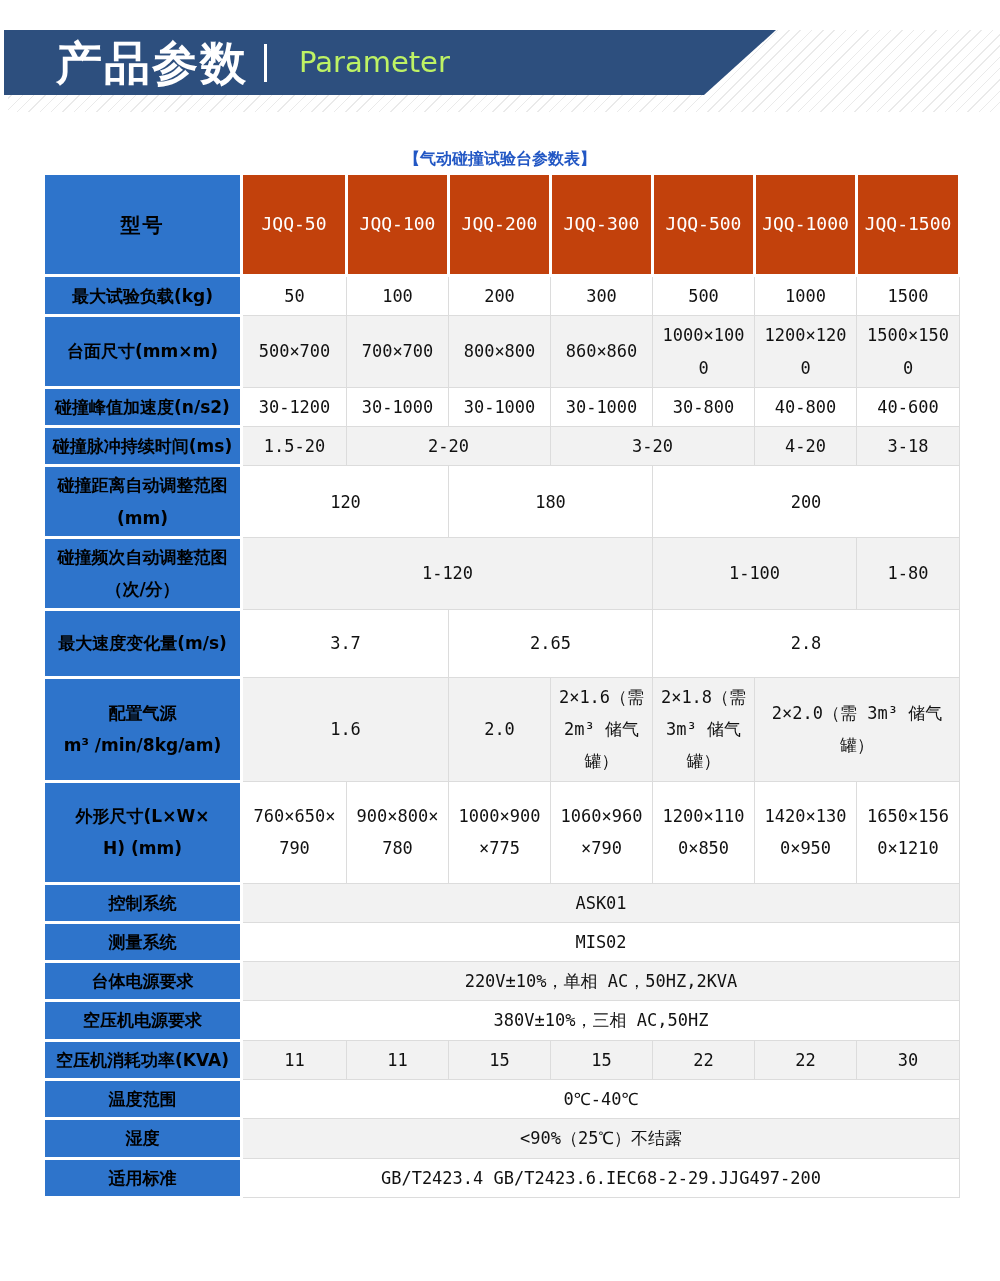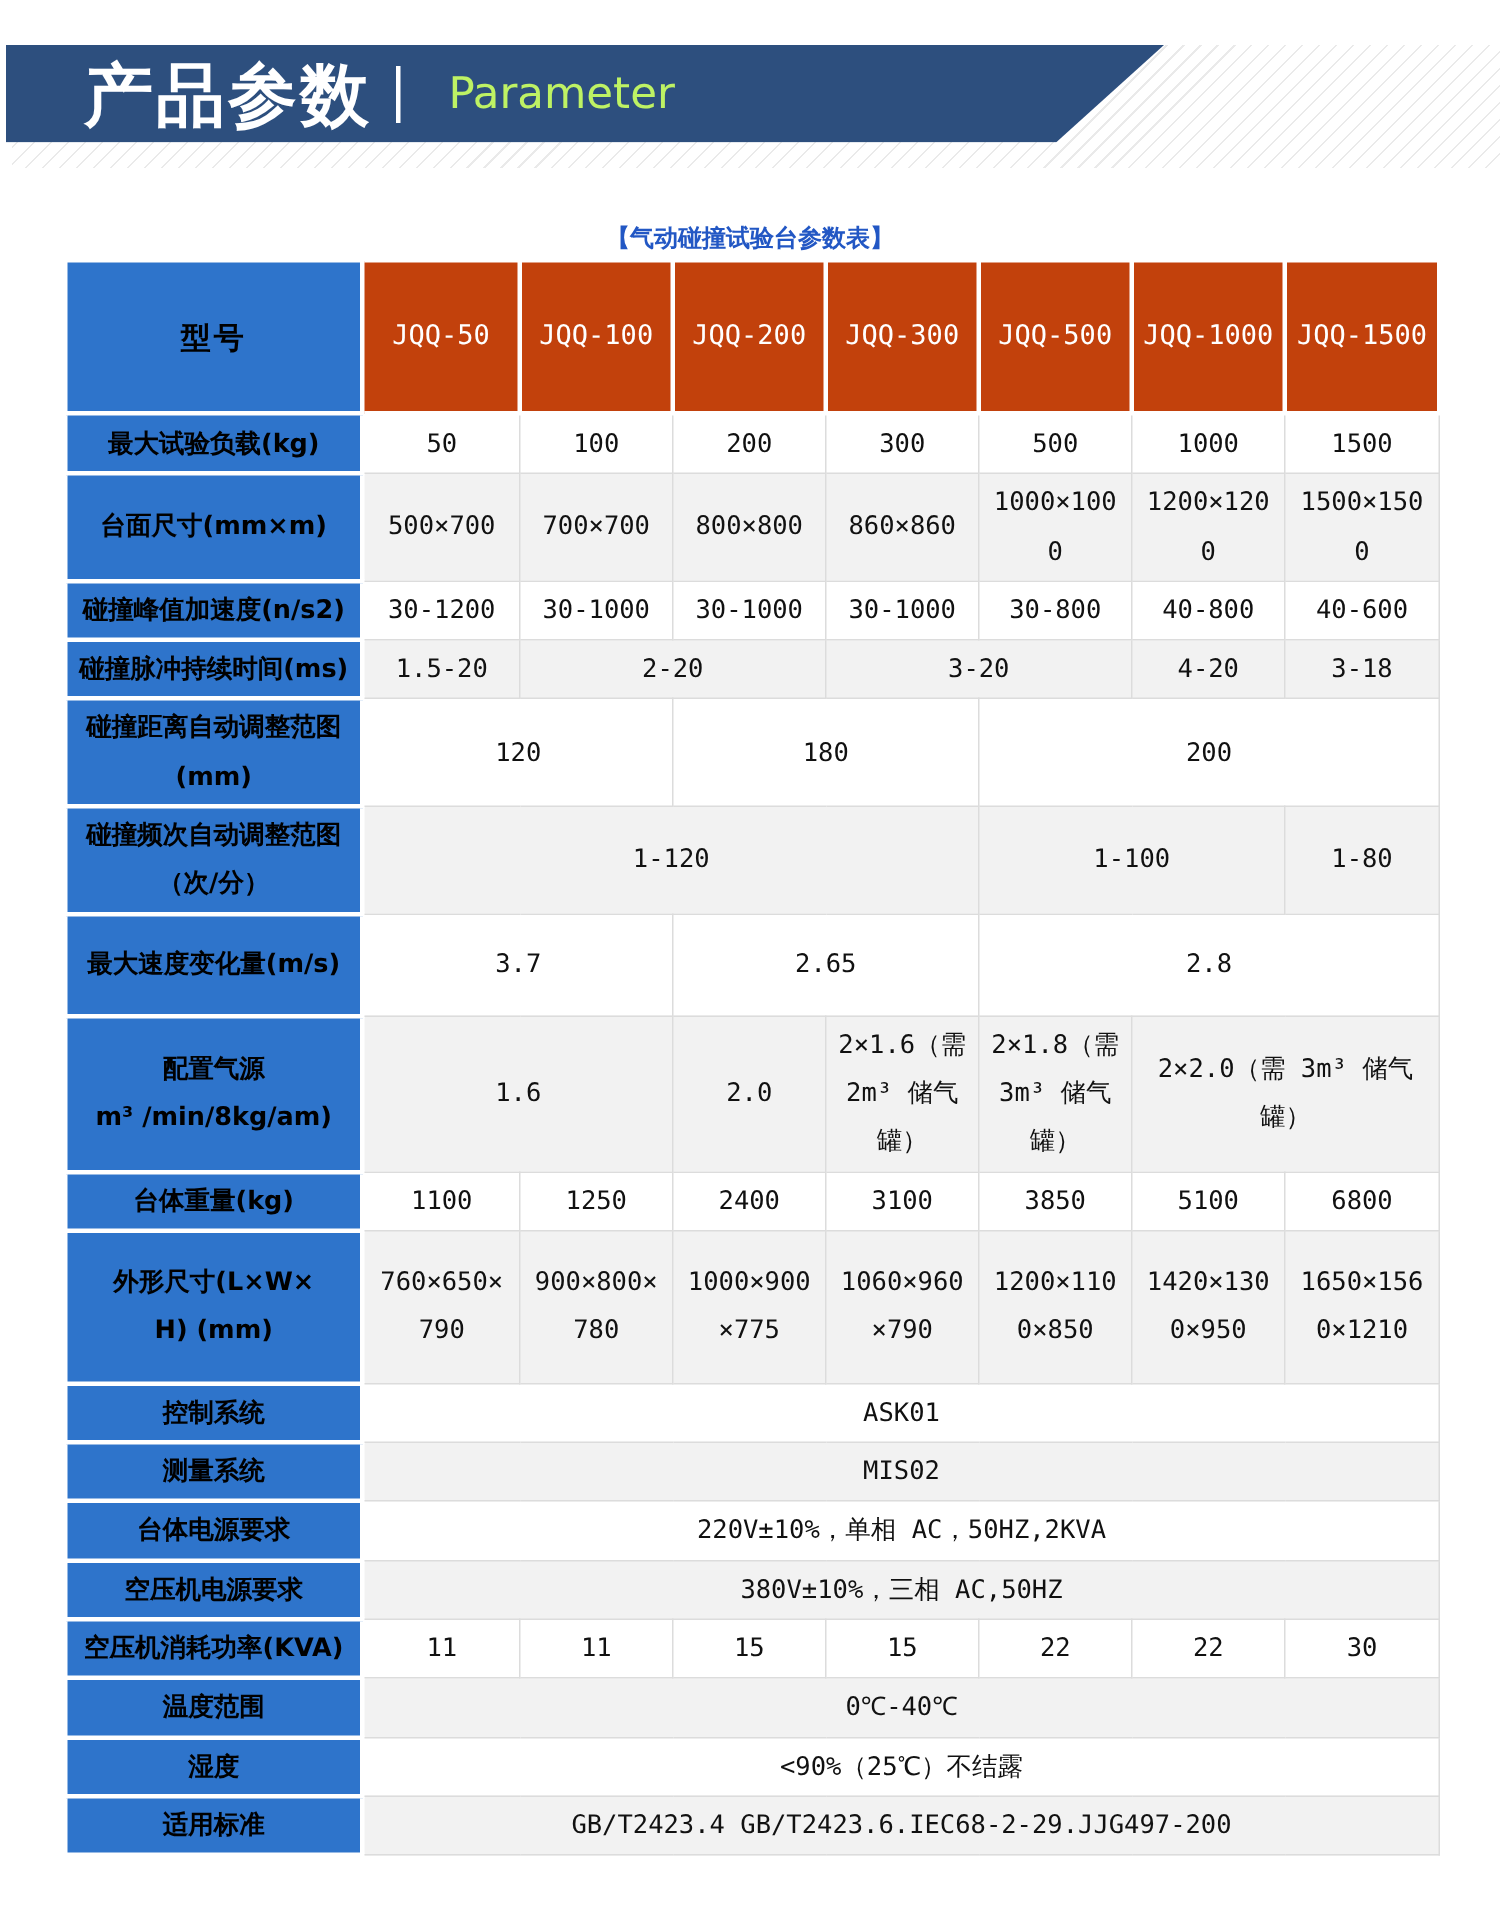--- a/index.html
+++ b/index.html
@@ -131,30 +131,20 @@
       </tr>
       <tr style="height: 102px;">
         <td class="label-cell">配置气源
 m³ /min/8kg/am)</td>
         <td class="value-cell" colspan="2">1.6</td>
         <td class="value-cell" colspan="1">2.0</td>
         <td class="value-cell" colspan="1">2×1.6（需 2m³ 储气罐）</td>
         <td class="value-cell" colspan="1">2×1.8（需 3m³ 储气罐）</td>
         <td class="value-cell" colspan="2">2×2.0（需 3m³ 储气罐）</td>
       </tr>
-      <tr style="height: 33px;">
-        <td class="label-cell">台体重量(kg)</td>
-        <td class="value-cell" colspan="1">1100</td>
-        <td class="value-cell" colspan="1">1250</td>
-        <td class="value-cell" colspan="1">2400</td>
-        <td class="value-cell" colspan="1">3100</td>
-        <td class="value-cell" colspan="1">3850</td>
-        <td class="value-cell" colspan="1">5100</td>
-        <td class="value-cell" colspan="1">6800</td>
-      </tr>
       <tr style="height: 102px;">
         <td class="label-cell">外形尺寸(L×W×
 H) (mm)</td>
         <td class="value-cell" colspan="1">760×650×790</td>
         <td class="value-cell" colspan="1">900×800×780</td>
         <td class="value-cell" colspan="1">1000×900×775</td>
         <td class="value-cell" colspan="1">1060×960×790</td>
         <td class="value-cell" colspan="1">1200×1100×850</td>
         <td class="value-cell" colspan="1">1420×1300×950</td>
         <td class="value-cell" colspan="1">1650×1560×1210</td>

